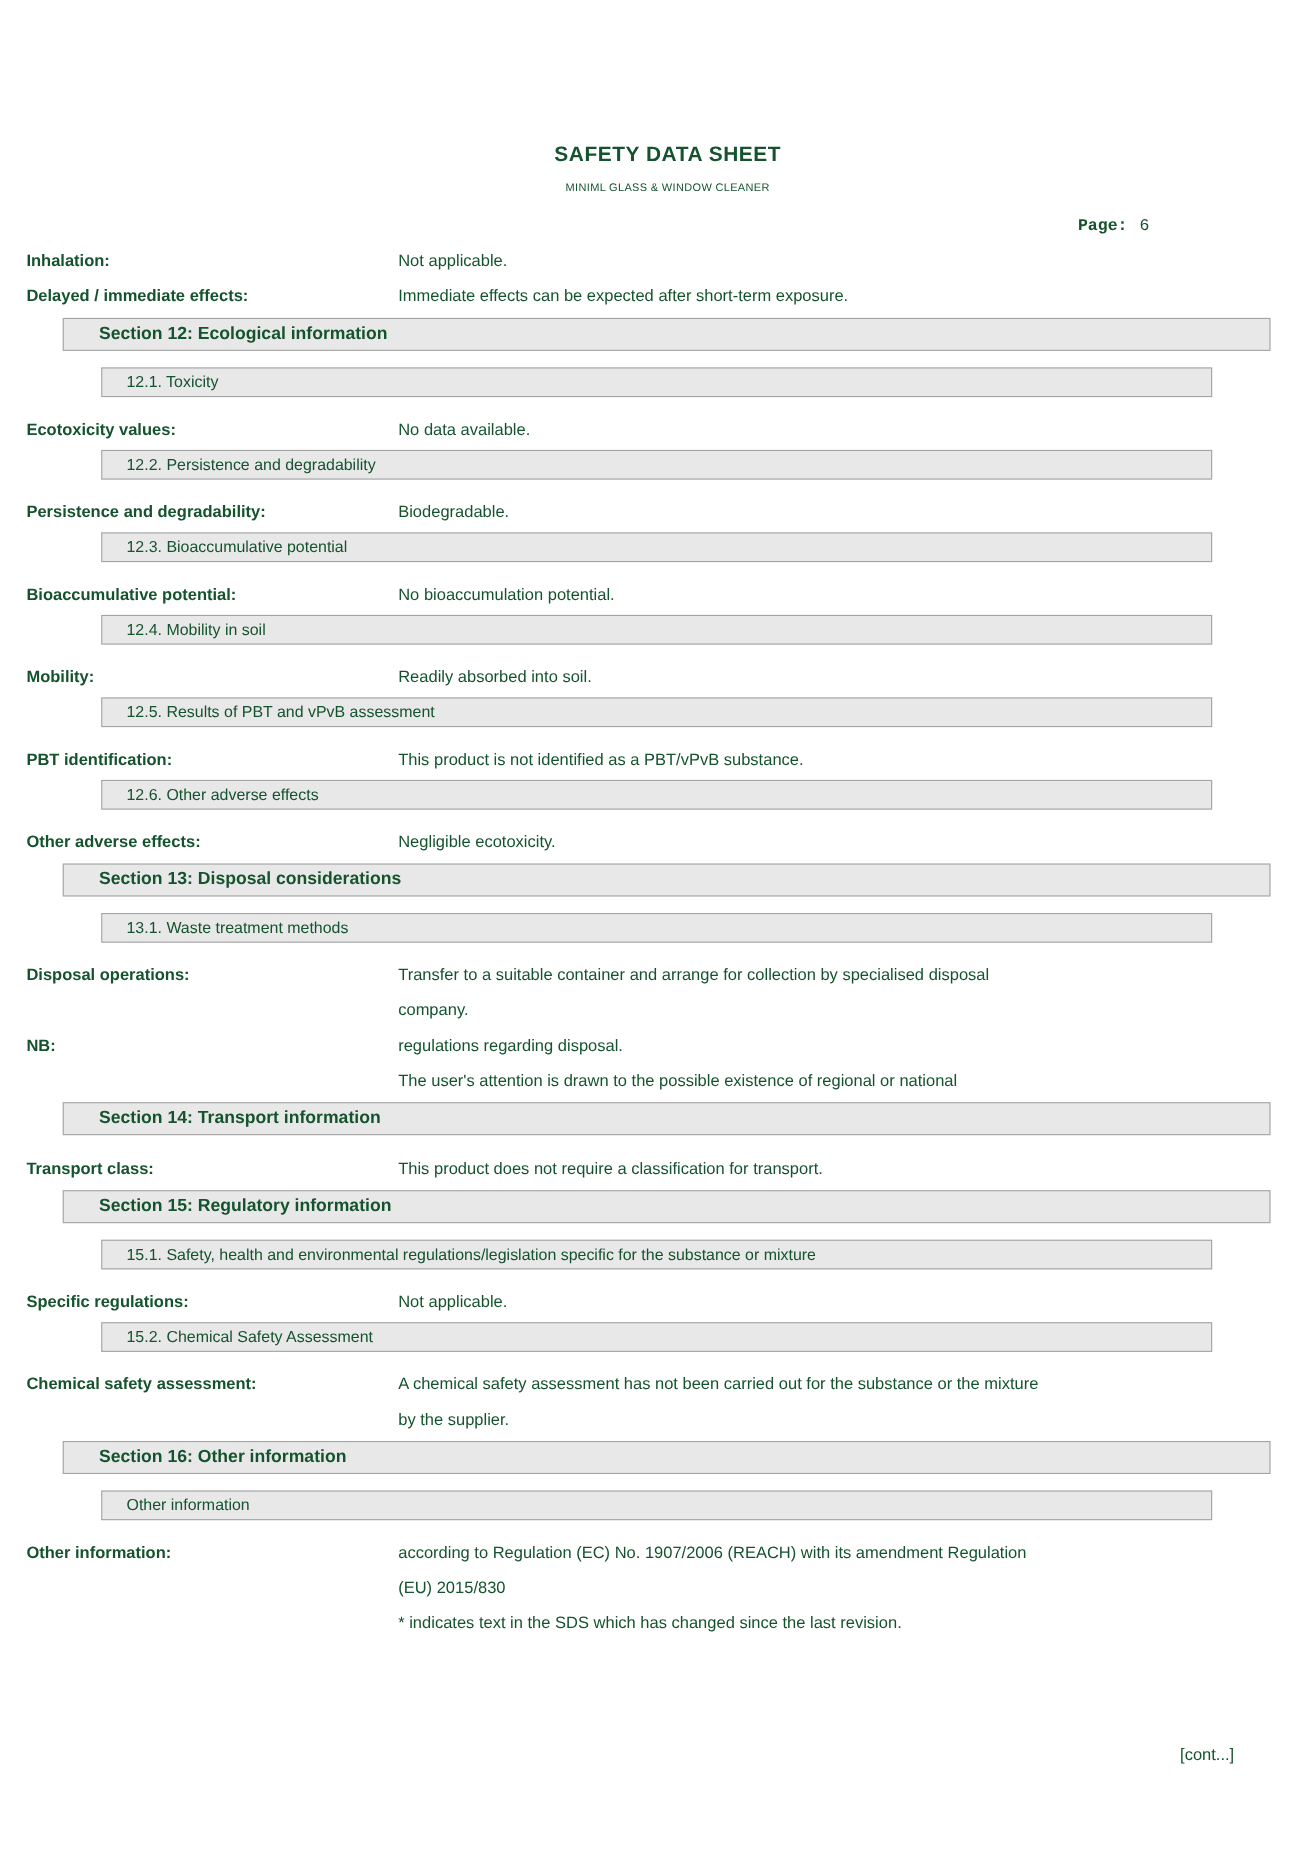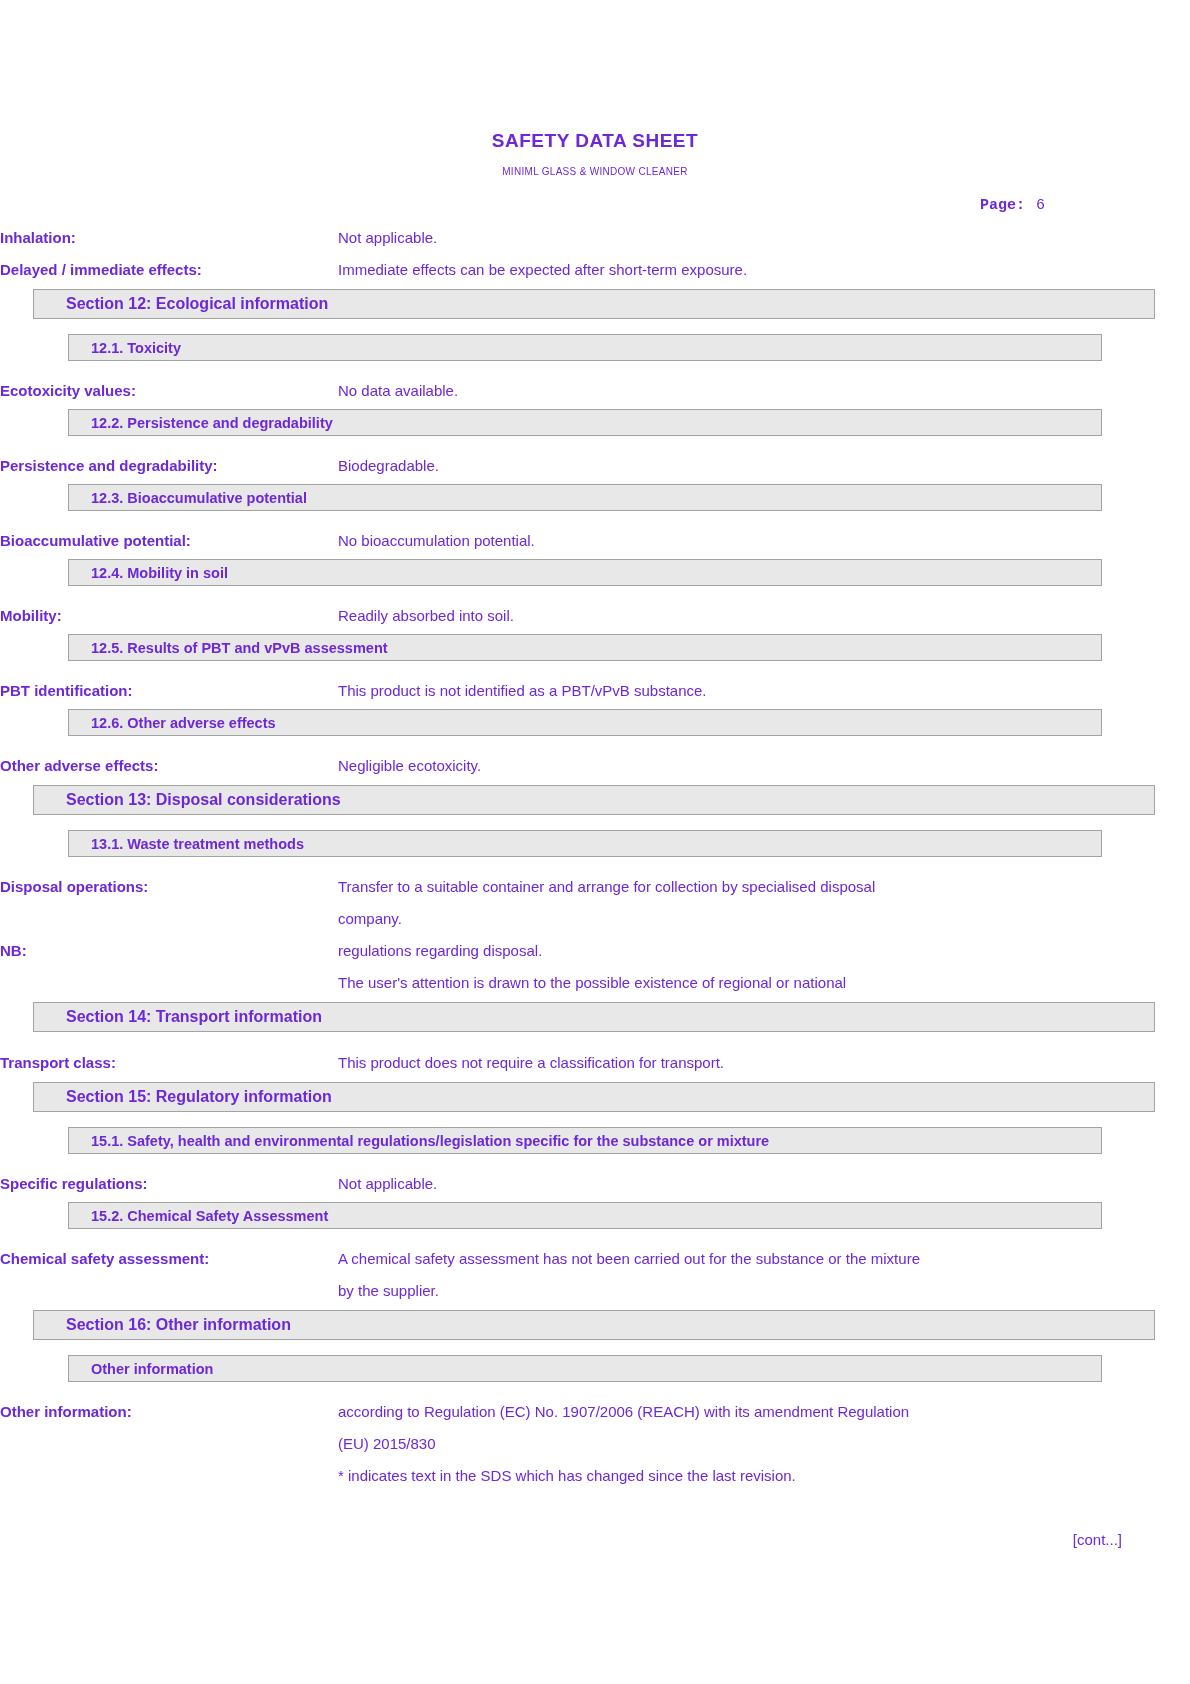--- a/index.html
+++ b/index.html
@@ -3,23 +3,24 @@
 <meta charset="utf-8">
 <style>
   html, body { margin: 0; padding: 0; background: #ffffff; }
   .page {
     position: relative;
     width: 1190px;
     height: 1684px;
     box-sizing: border-box;
     padding-top: 130px;
     background: #ffffff;
-    color: #6d28d9;
+    color: #14532d;
     font-family: "Liberation Sans", sans-serif;
     overflow: hidden;
+    padding-left: 24px;
   }
   .title {
     text-align: center;
     font-weight: bold;
     font-size: 19px;
     line-height: 22px;
     letter-spacing: 0.5px;
   }
   .subtitle {
     text-align: center;
@@ -65,27 +66,27 @@
   }
   .sub-bar {
     box-sizing: border-box;
     height: 27px;
     margin: 2px 88px 14px 68px;
     background: var(--bar-fill, #e8e8e8);
     border: 1px solid var(--bar-border, #a3a3a3);
     display: flex;
     align-items: center;
     padding-left: 22px;
-    font-weight: bold;
+    font-weight: normal;
     font-size: 14.5px;
     white-space: nowrap;
   }
   .cont-marker {
     position: absolute;
-    top: 1530px;
+    top: 1586px;
     right: 68px;
     font-size: 15px;
     line-height: 20px;
   }
 </style>
 </head>
 <body>
 
 <div class="page">
 

